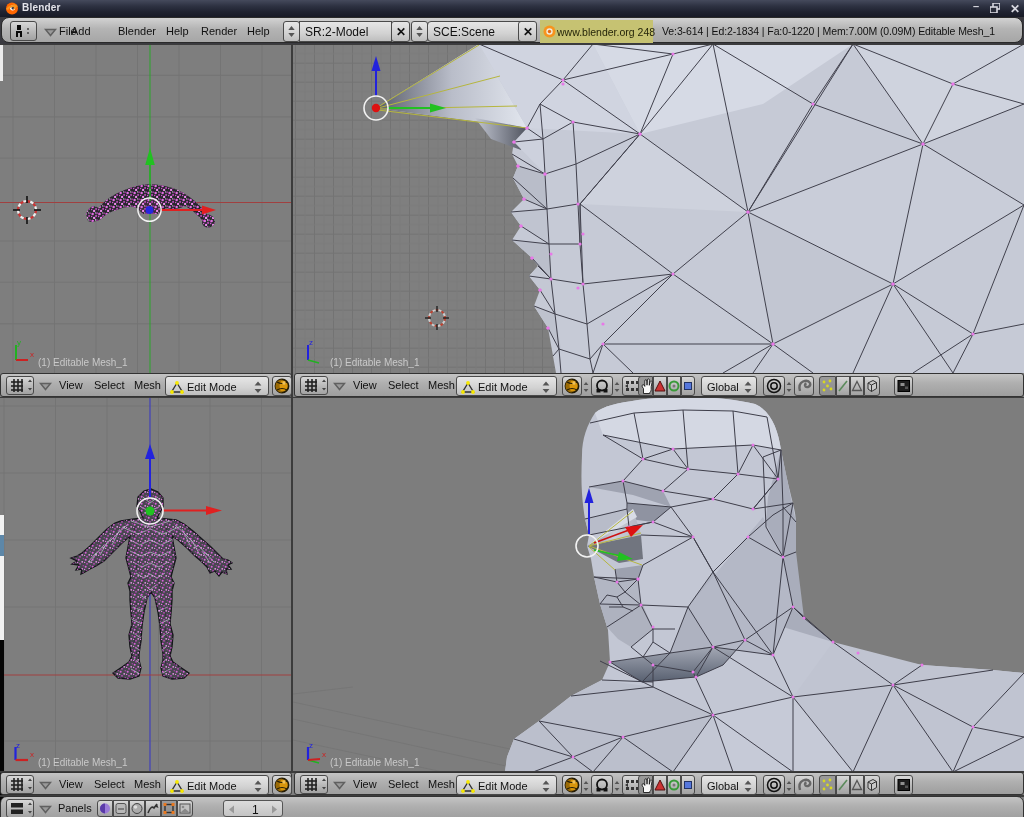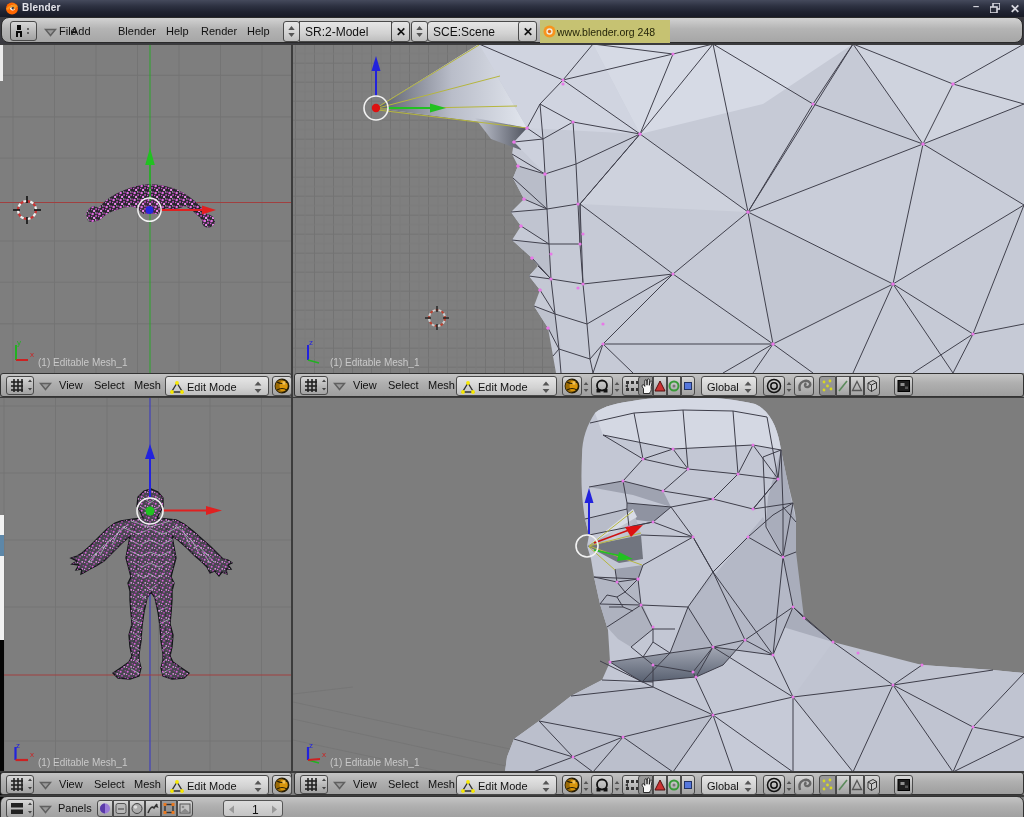--- a/index.html
+++ b/index.html
@@ -85,28 +85,29 @@
         <path d="M7.5 4 l3.2 4 h-6.4 z M7.5 15 l3.2 -4 h-6.4 z" fill="#555"></path>
       </svg>
     </div>
   <div class="combo" style="left:425px;top:3px;width:100px;height:21px;border-radius:4px">
       <span style="position:absolute;left:5px;top:3px">SCE:Scene</span>
     </div>
   <div class="combo" style="left:516px;top:3px;width:19px;height:21px;">
       <span style="position:absolute;left:4px;top:3px;font-weight:bold;font-size:12px">✕</span>
     </div>
 
-  <div class="abs" style="left:538px;top:2px;width:130px;height:23px;background:#c6c272;">
+  <div class="abs" style="left:538px;top:2px;width:113px;height:23px;background:#c6c272;">
     <svg class="abs" style="left:3px;top:5px" width="13" height="13">
         <circle cx="6.5" cy="6.5" r="6" fill="#f7941d"></circle>
         <circle cx="6.5" cy="6.5" r="3.2" fill="#f0ead8"></circle>
         <circle cx="6.5" cy="6.5" r="1.7" fill="#e86a10"></circle>
       </svg>
     <span style="position:absolute;left:17px;top:6px;font-size:10.5px;color:#26260a;white-space:nowrap">www.blender.org 248</span>
   </div>
+  <span class="mtext" style="left:660px;white-space:nowrap;font-size:10.5px;letter-spacing:-0.1px">Ve:3-614 | Ed:2-1834 | Fa:0-1220 | Mem:7.00M (0.09M) Editable Mesh_1</span>
 </div>
 
 <div class="vp" style="left:0;top:44px;width:293px;height:329px;background:#7e7e7e" id="vp-tl">
 <svg width="293" height="329" viewBox="0 0 293 329">
   <defs>
     <pattern id="speck" width="7" height="7" patternUnits="userSpaceOnUse">
       <circle cx="1.6" cy="2" r="1.25" fill="#e26ce2"></circle>
       <circle cx="5.1" cy="3.9" r="1.05" fill="#b048b0"></circle>
       <circle cx="3.1" cy="5.9" r="1.15" fill="#f28cf2"></circle>
       <circle cx="6.1" cy="1.2" r="0.9" fill="#9a3a9a"></circle>

